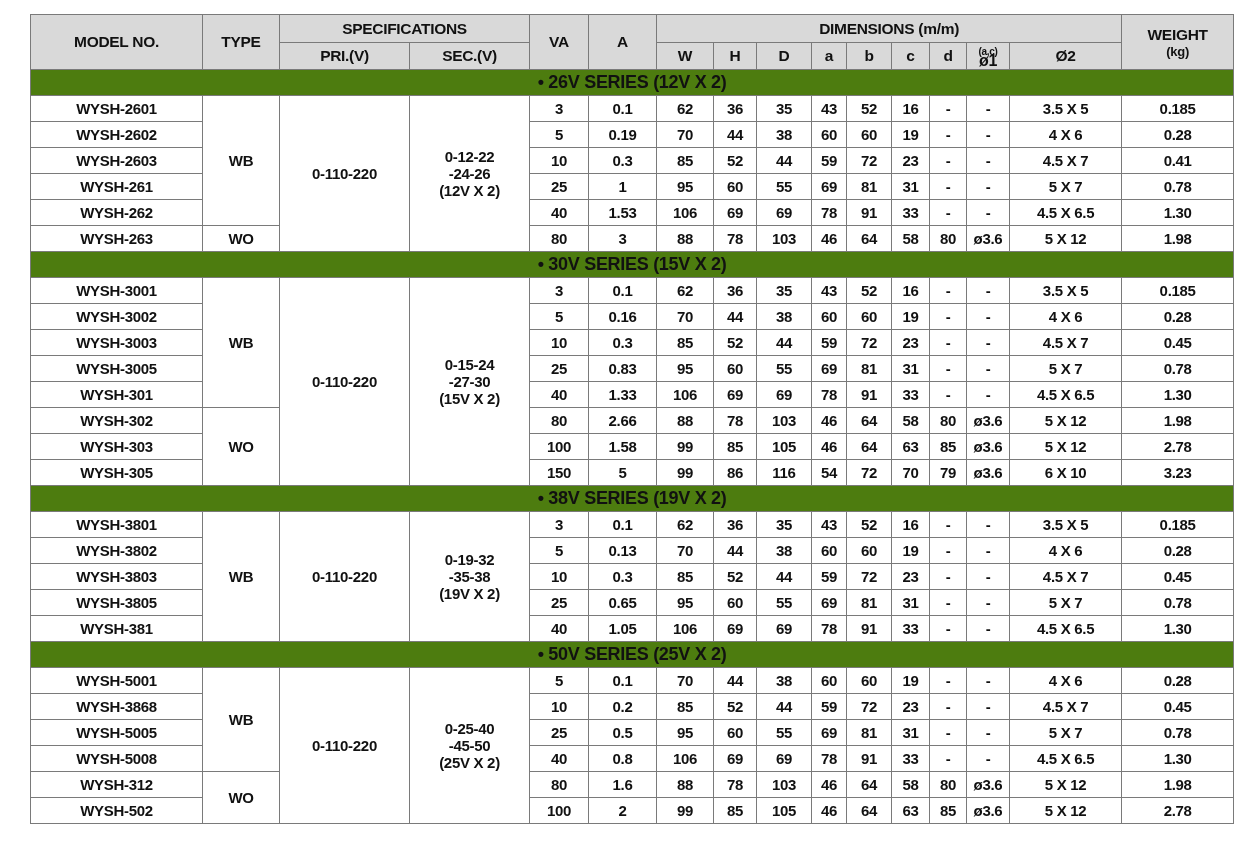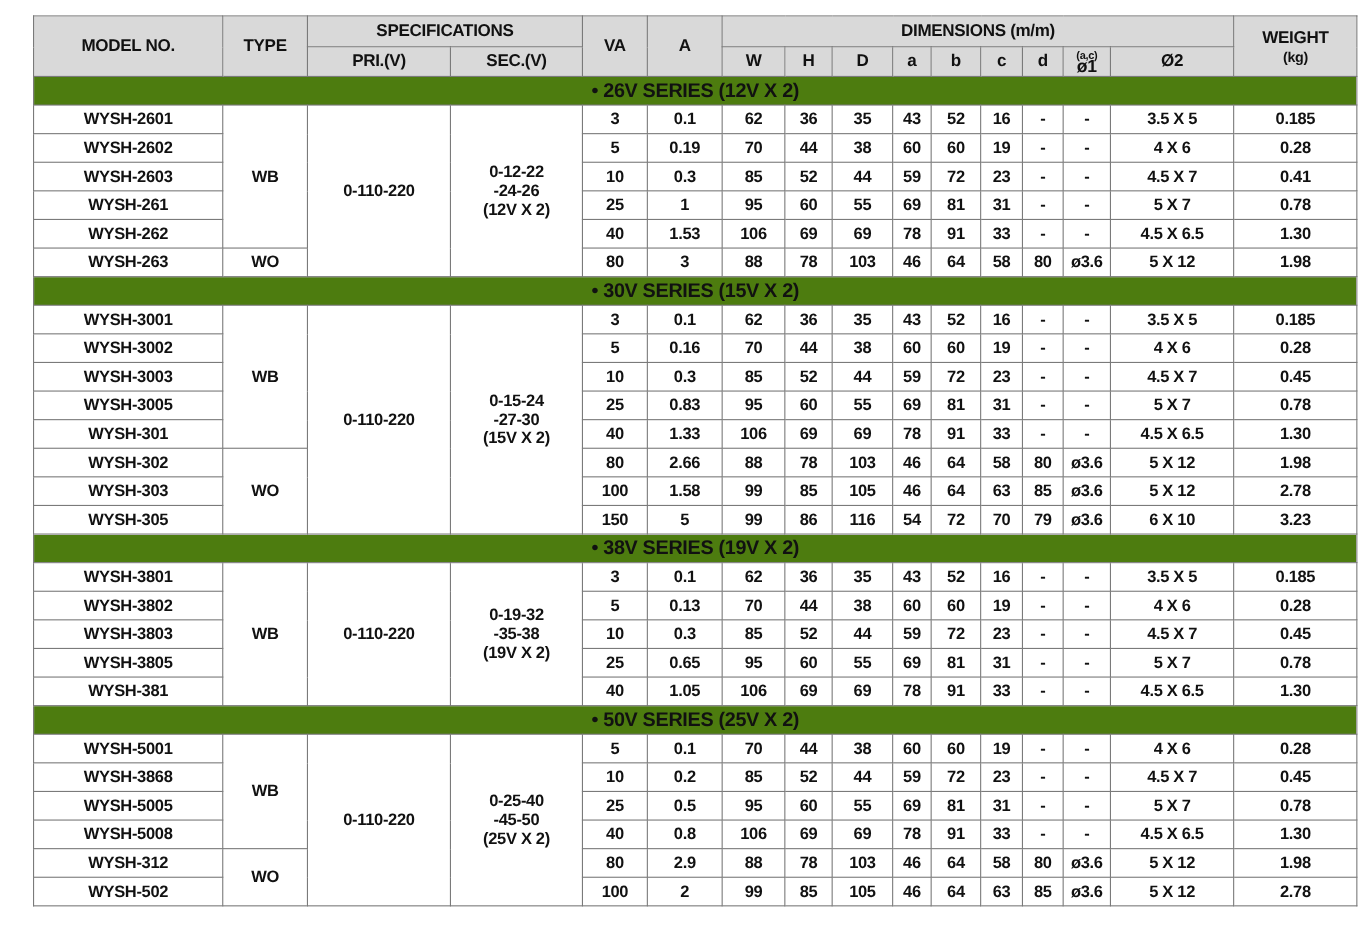--- a/index.html
+++ b/index.html
@@ -453,21 +453,21 @@
         <td>33</td>
         <td>-</td>
         <td>-</td>
         <td>4.5 X 6.5</td>
         <td>1.30</td>
       </tr>
       <tr>
         <td>WYSH-312</td>
         <td rowspan="2" class="merge">WO</td>
         <td>80</td>
-        <td>2.9</td>
+        <td>1.6</td>
         <td>88</td>
         <td>78</td>
         <td>103</td>
         <td>46</td>
         <td>64</td>
         <td>58</td>
         <td>80</td>
         <td>ø3.6</td>
         <td>5 X 12</td>
         <td>1.98</td>

